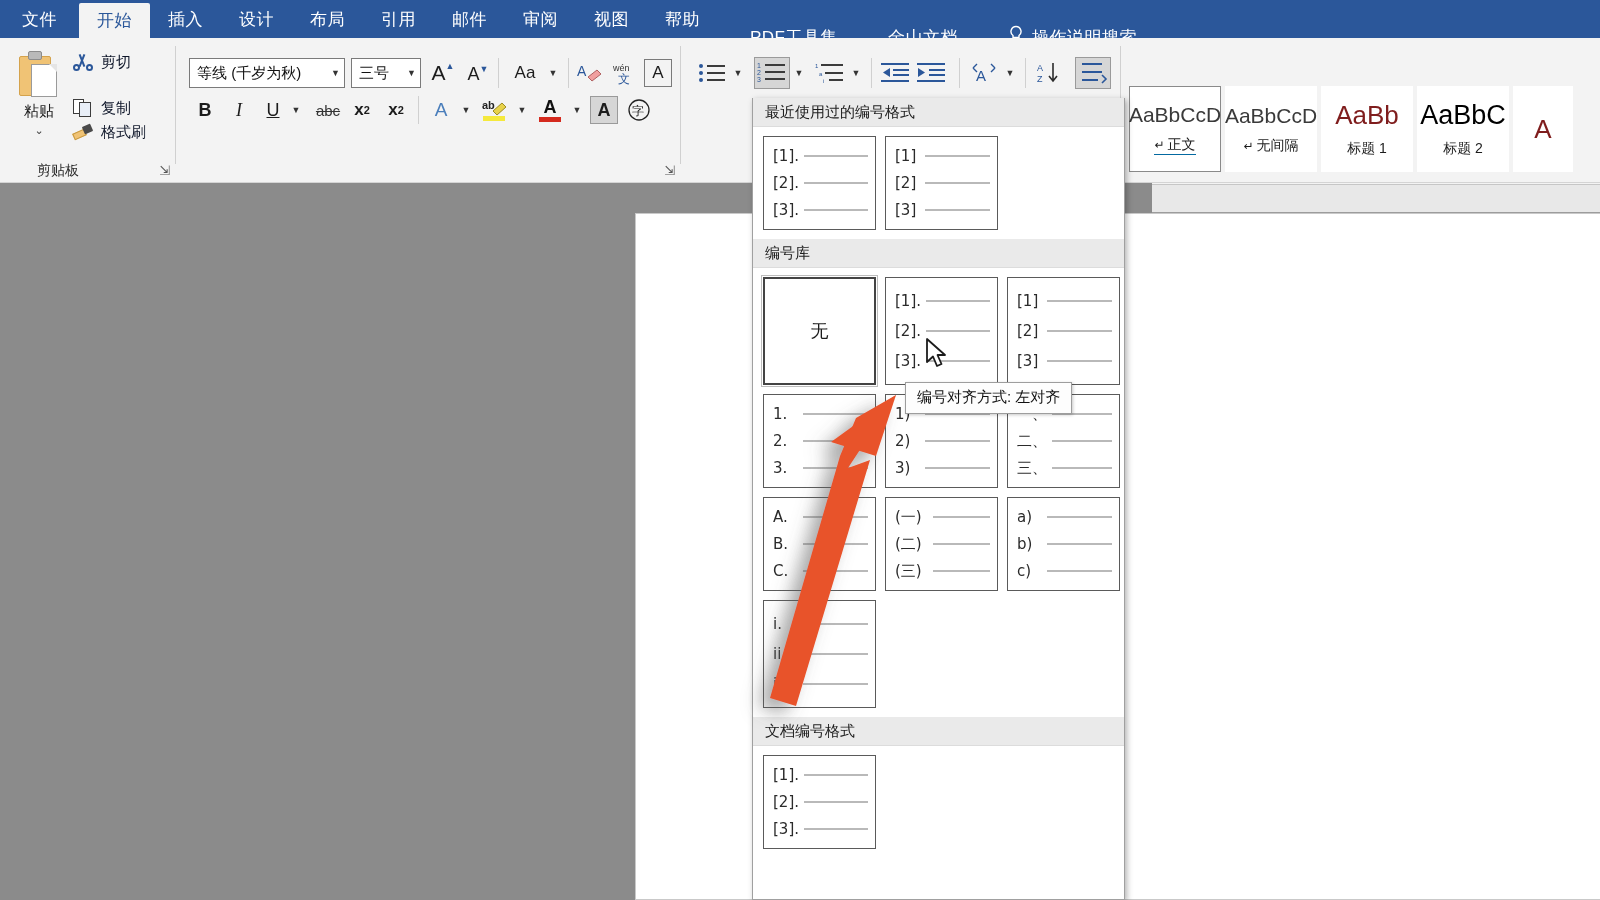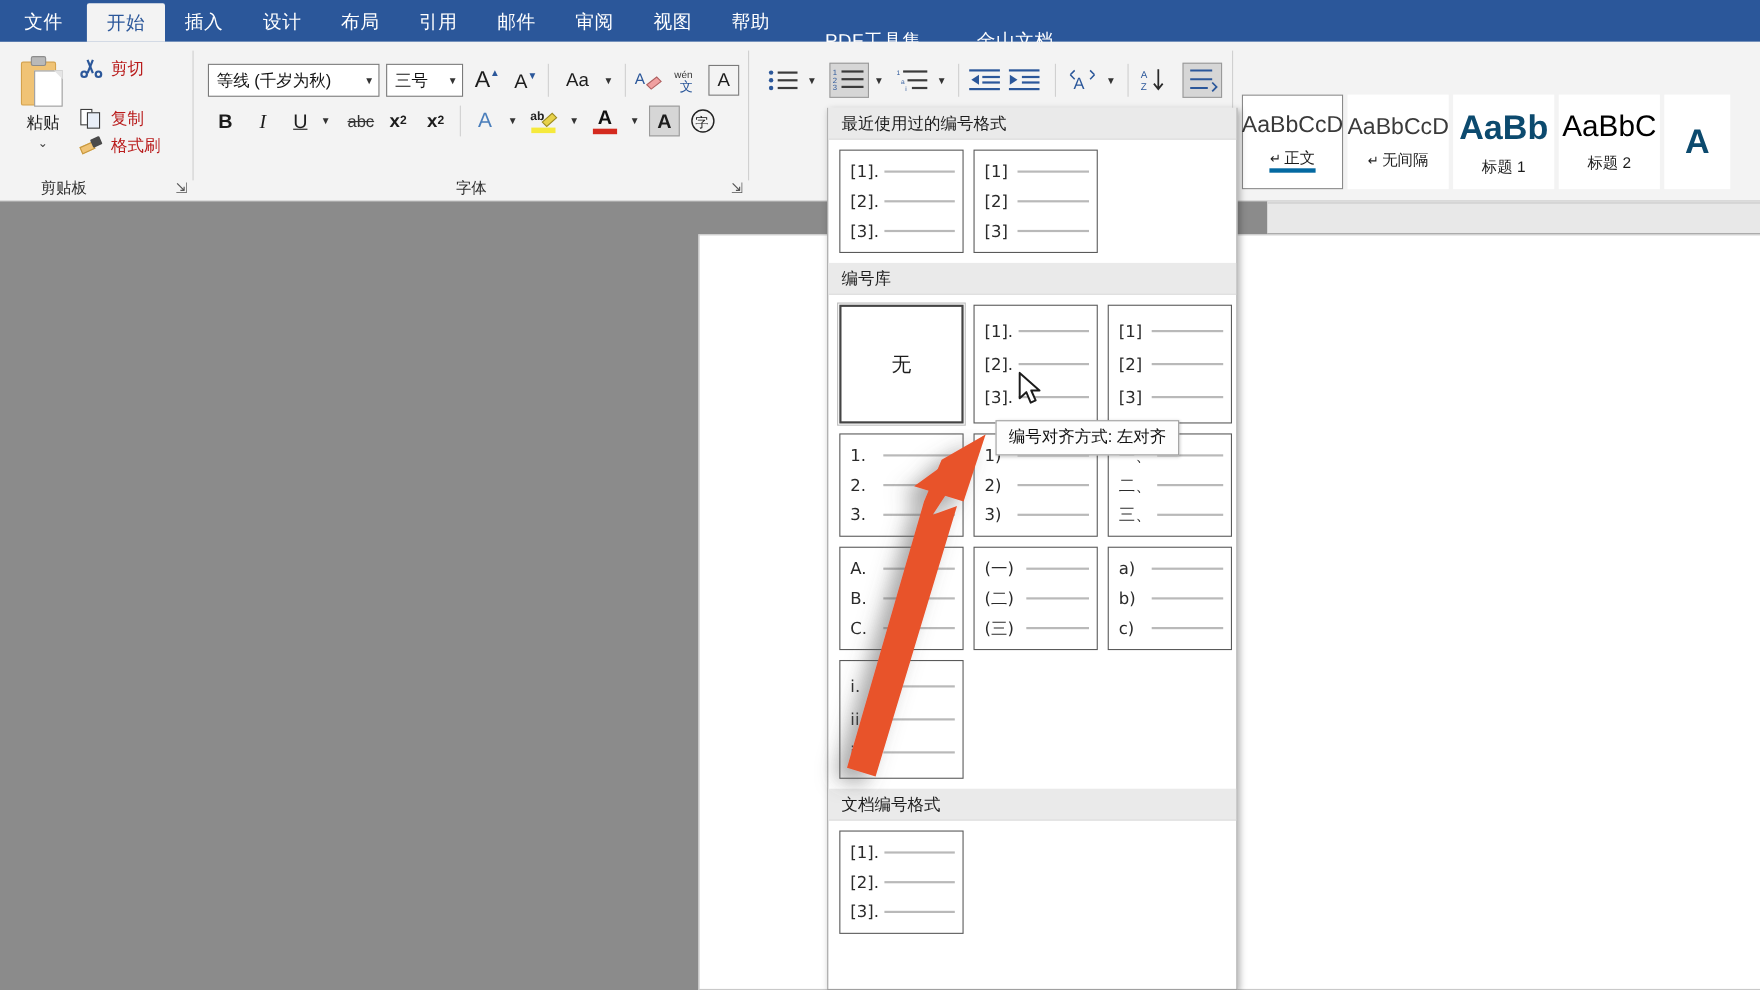--- a/index.html
+++ b/index.html
@@ -72,21 +72,21 @@
   .cb-page::after {
     content: ""; position: absolute; right: -1px; top: -1px;
     border-width: 0 8px 8px 0; border-style: solid;
     border-color: transparent #e5e5e5 transparent transparent;
   }
   .paste-label { font-size: 15px; color: #1c1c1c; margin-top: 2px; }
   .paste-caret { font-size: 11px; color: #444; margin-top: 3px; }
 
   .cmd-row {
     position: absolute; display: flex; align-items: center;
-    gap: 7px; font-size: 15px; color: #b91c1c; cursor: default;
+    gap: 7px; font-size: 15px; color: #0f172a; cursor: default;
   }
   .cmd-ico { width: 22px; height: 20px; position: relative; display: inline-block; }
 
   
   .ic-scissors::before, .ic-scissors::after {
     content: ""; position: absolute; left: 9px; top: 2px;
     width: 2px; height: 13px; background: #2b579a;
   }
   .ic-scissors::before { transform: rotate(22deg); }
   .ic-scissors::after { transform: rotate(-22deg); }
@@ -133,25 +133,25 @@
   .mini-caret { font-size: 9px; color: #333; }
 
   
   .stylebox {
     position: absolute; top: 48px; width: 92px; height: 86px;
     display: flex; flex-direction: column; align-items: center;
     justify-content: center; cursor: default; background: #fff;
   }
   .stylebox.sel { border: 1px solid #8a8a8a; background: #fff; }
   .style-prev { font-size: 21px; color: #3a3a3a; white-space: nowrap; overflow: hidden; }
-  .style-prev.big { font-size: 31px; font-weight: bold; color: #0c4a6e; }
+  .style-prev.big { font-size: 26px; font-weight: normal; color: #7f1d1d; }
   .style-prev.mid { font-size: 27px; color: #000; }
   .style-name { font-size: 14px; color: #1c1c1c; margin-top: 9px; white-space: nowrap; }
   .style-name .pilcrow { font-size: 12px; margin-right: 3px; }
-  .style-name.u { border-bottom: 4px solid #0369a1; font-family: Liberation Serif, serif; }
+  .style-name.u { border-bottom: 1px solid #0369a1; font-family: Liberation Serif, serif; }
 
   
   .doc-area {
     position: absolute; left: 0; top: 183px; width: 1600px; height: 717px;
     background: #8b8b8b;
   }
   .ruler {
     position: absolute; left: 1152px; top: 1px; width: 448px; height: 29px;
     background: #e8e8e8; border-top: 1px solid #c6c6c6;
     border-bottom: 1px solid #9c9c9c;
@@ -243,20 +243,30 @@
     <div class="tab">插入</div>
     <div class="tab">设计</div>
     <div class="tab">布局</div>
     <div class="tab">引用</div>
     <div class="tab">邮件</div>
     <div class="tab">审阅</div>
     <div class="tab">视图</div>
     <div class="tab">帮助</div>
     <div class="tab sep">PDF工具集</div>
     <div class="tab sep">金山文档</div>
+    <div class="tab sep">
+      <span class="bulb">
+        <svg width="16" height="20" viewBox="0 0 16 20">
+          <path d="M8 1.5a5 5 0 0 0-3 9v2h6v-2a5 5 0 0 0-3-9z" fill="none" stroke="#ffffff" stroke-width="1.4"></path>
+          <line x1="5.6" y1="15" x2="10.4" y2="15" stroke="#ffffff" stroke-width="1.4"></line>
+          <line x1="6.4" y1="17.5" x2="9.6" y2="17.5" stroke="#ffffff" stroke-width="1.4"></line>
+        </svg>
+      </span>
+      <span>操作说明搜索</span>
+    </div>
   </div>
 
   <div class="ribbon">
 
     <div class="grp" style="left:0;width:176px;">
       <div class="paste-btn">
         <div class="clipboard-icon">
           <div class="cb-body"></div>
           <div class="cb-clip"></div>
           <div class="cb-page"></div>
@@ -374,21 +384,20 @@
       <div class="ibtn hl" style="left:414px;top:58px;width:28px;height:28px;font-size:18px;font-weight:bold;">
         <span>A</span>
       </div>
       <div class="ibtn" style="left:448px;top:58px;width:30px;height:28px;">
         <svg width="26" height="26" viewBox="0 0 26 26">
           <circle cx="13" cy="13" r="10" fill="none" stroke="#222" stroke-width="1.3"></circle>
           <text x="6" y="18" font-size="12" fill="#111" font-family="DejaVu Sans, sans-serif">字</text>
         </svg>
       </div>
 
-      <div class="grp-label" style="left:0;width:505px;">字体</div>
       <div class="dlg-launcher" style="left:487px;">⇲</div>
       <div class="grp-div" style="left:504px;"></div>
     </div>
 
     <div class="grp" style="left:681px;width:440px;">
       <div class="ibtn" style="left:14px;top:20px;width:34px;height:30px;">
         <svg width="30" height="24" viewBox="0 0 30 24">
           <circle cx="4" cy="5" r="2" fill="#2b579a"></circle>
           <circle cx="4" cy="12" r="2" fill="#2b579a"></circle>
           <circle cx="4" cy="19" r="2" fill="#2b579a"></circle>

